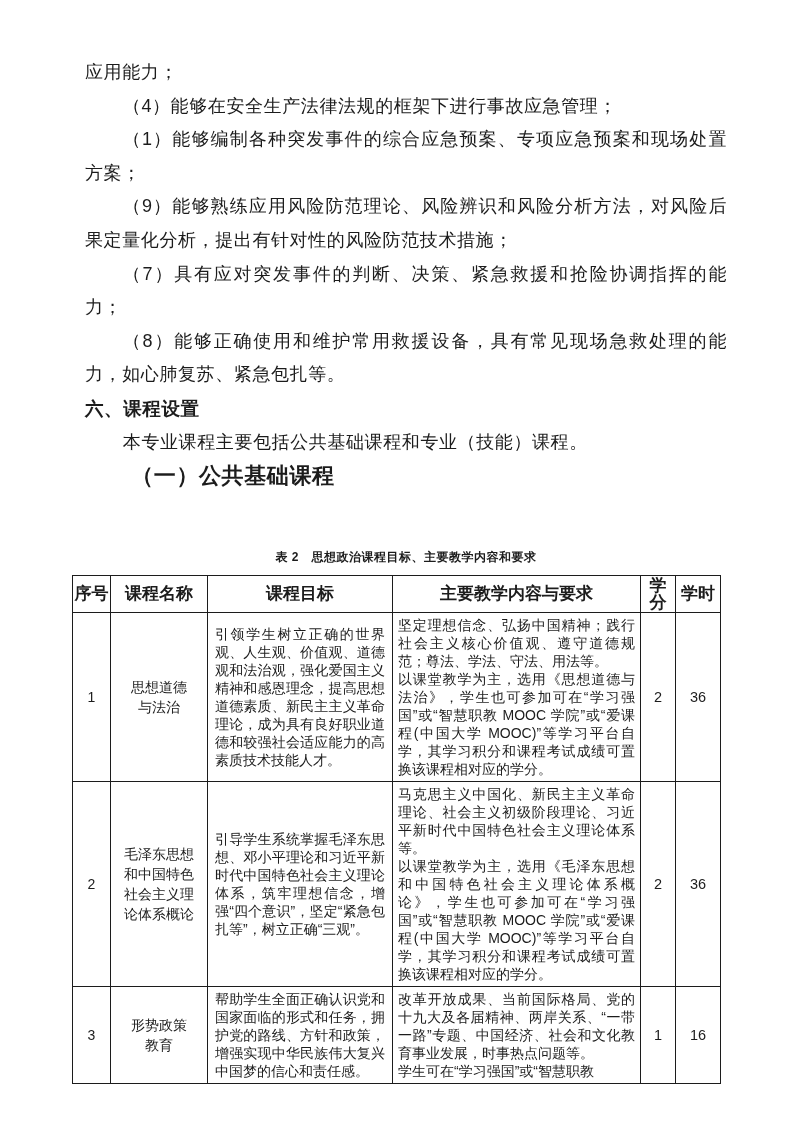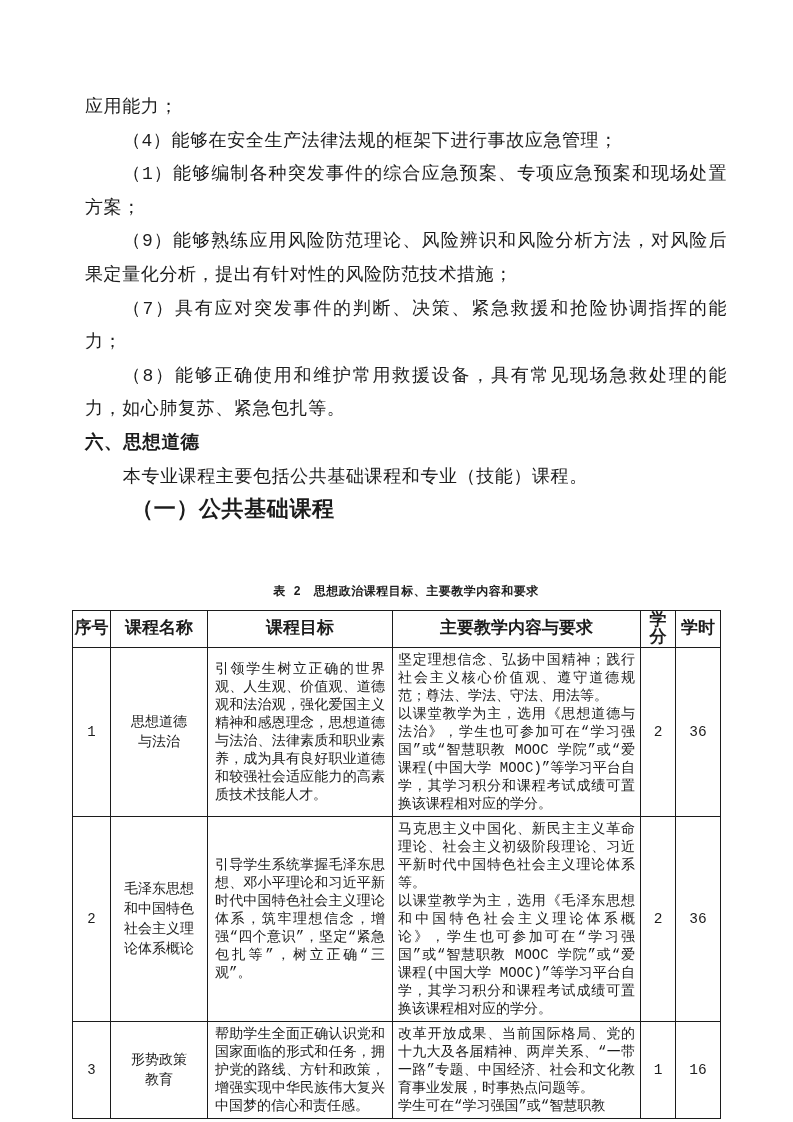--- a/index.html
+++ b/index.html
@@ -4,22 +4,22 @@
 <style>
   * { margin: 0; padding: 0; box-sizing: border-box; }
   html, body { background: #e8e8e8; }
   .page {
     position: relative;
     width: 793px;
     height: 1122px;
     margin: 0 auto;
     background: #ffffff;
     color: #1c1c1c;
-    font-family: Liberation Mono, monospace;
-    padding: 91px 66px 0 85px;
+    font-family: Liberation Sans, sans-serif;
+    padding: 56px 66px 0 85px;
     overflow: hidden;
   }
   
   .body-block p.bp {
     font-size: 18px;
     line-height: 33.6px;
     letter-spacing: 0.6px;
     text-align: justify;
   }
   .body-block p.bp.ind { text-indent: 2.1em; }
@@ -89,21 +89,21 @@
 
   <div class="body-block" id="paragraphs">
       <p class="bp">应用能力；</p>
       <p class="bp ind">（4）能够在安全生产法律法规的框架下进行事故应急管理；</p>
       <p class="bp ind">（1）能够编制各种突发事件的综合应急预案、专项应急预案和现场处置方案；</p>
       <p class="bp ind">（9）能够熟练应用风险防范理论、风险辨识和风险分析方法，对风险后果定量化分析，提出有针对性的风险防范技术措施；</p>
       <p class="bp ind">（7）具有应对突发事件的判断、决策、紧急救援和抢险协调指挥的能力；</p>
       <p class="bp ind">（8）能够正确使用和维护常用救援设备，具有常见现场急救处理的能力，如心肺复苏、紧急包扎等。</p>
     </div>
 
-  <h2 class="sec-heading">六、思想道德</h2>
+  <h2 class="sec-heading">六、课程设置</h2>
 
   <p class="intro">本专业课程主要包括公共基础课程和专业（技能）课程。</p>
 
   <h3 class="sub-heading">（一）公共基础课程</h3>
 
   <div class="table-title">表 2　思想政治课程目标、主要教学内容和要求</div>
 
   <table class="course-table">
     <colgroup>
       <col style="width:38px">
@@ -121,21 +121,21 @@
           <th>主要教学内容与要求</th>
           <th>学分</th>
           <th>学时</th>
         </tr>
     </thead>
     <tbody id="table-body">
         <tr>
           <td class="cell-no">1</td>
           <td class="cell-name">思想道德
 与法治</td>
-          <td class="cell-goal">引领学生树立正确的世界观、人生观、价值观、道德观和法治观，强化爱国主义精神和感恩理念，思想道德与法治、法律素质和职业素养，成为具有良好职业道德和较强社会适应能力的高素质技术技能人才。</td>
+          <td class="cell-goal">引领学生树立正确的世界观、人生观、价值观、道德观和法治观，强化爱国主义精神和感恩理念，提高思想道德素质、新民主主义革命理论，成为具有良好职业道德和较强社会适应能力的高素质技术技能人才。</td>
           <td class="cell-content">
             <p>坚定理想信念、弘扬中国精神；践行社会主义核心价值观、遵守道德规范；尊法、学法、守法、用法等。</p>
             <p>以课堂教学为主，选用《思想道德与法治》，学生也可参加可在“学习强国”或“智慧职教 MOOC 学院”或“爱课程(中国大学 MOOC)”等学习平台自学，其学习积分和课程考试成绩可置换该课程相对应的学分。</p>
           </td>
           <td class="cell-credits">2</td>
           <td class="cell-hours">36</td>
         </tr>
         <tr>
           <td class="cell-no">2</td>
           <td class="cell-name">毛泽东思想

